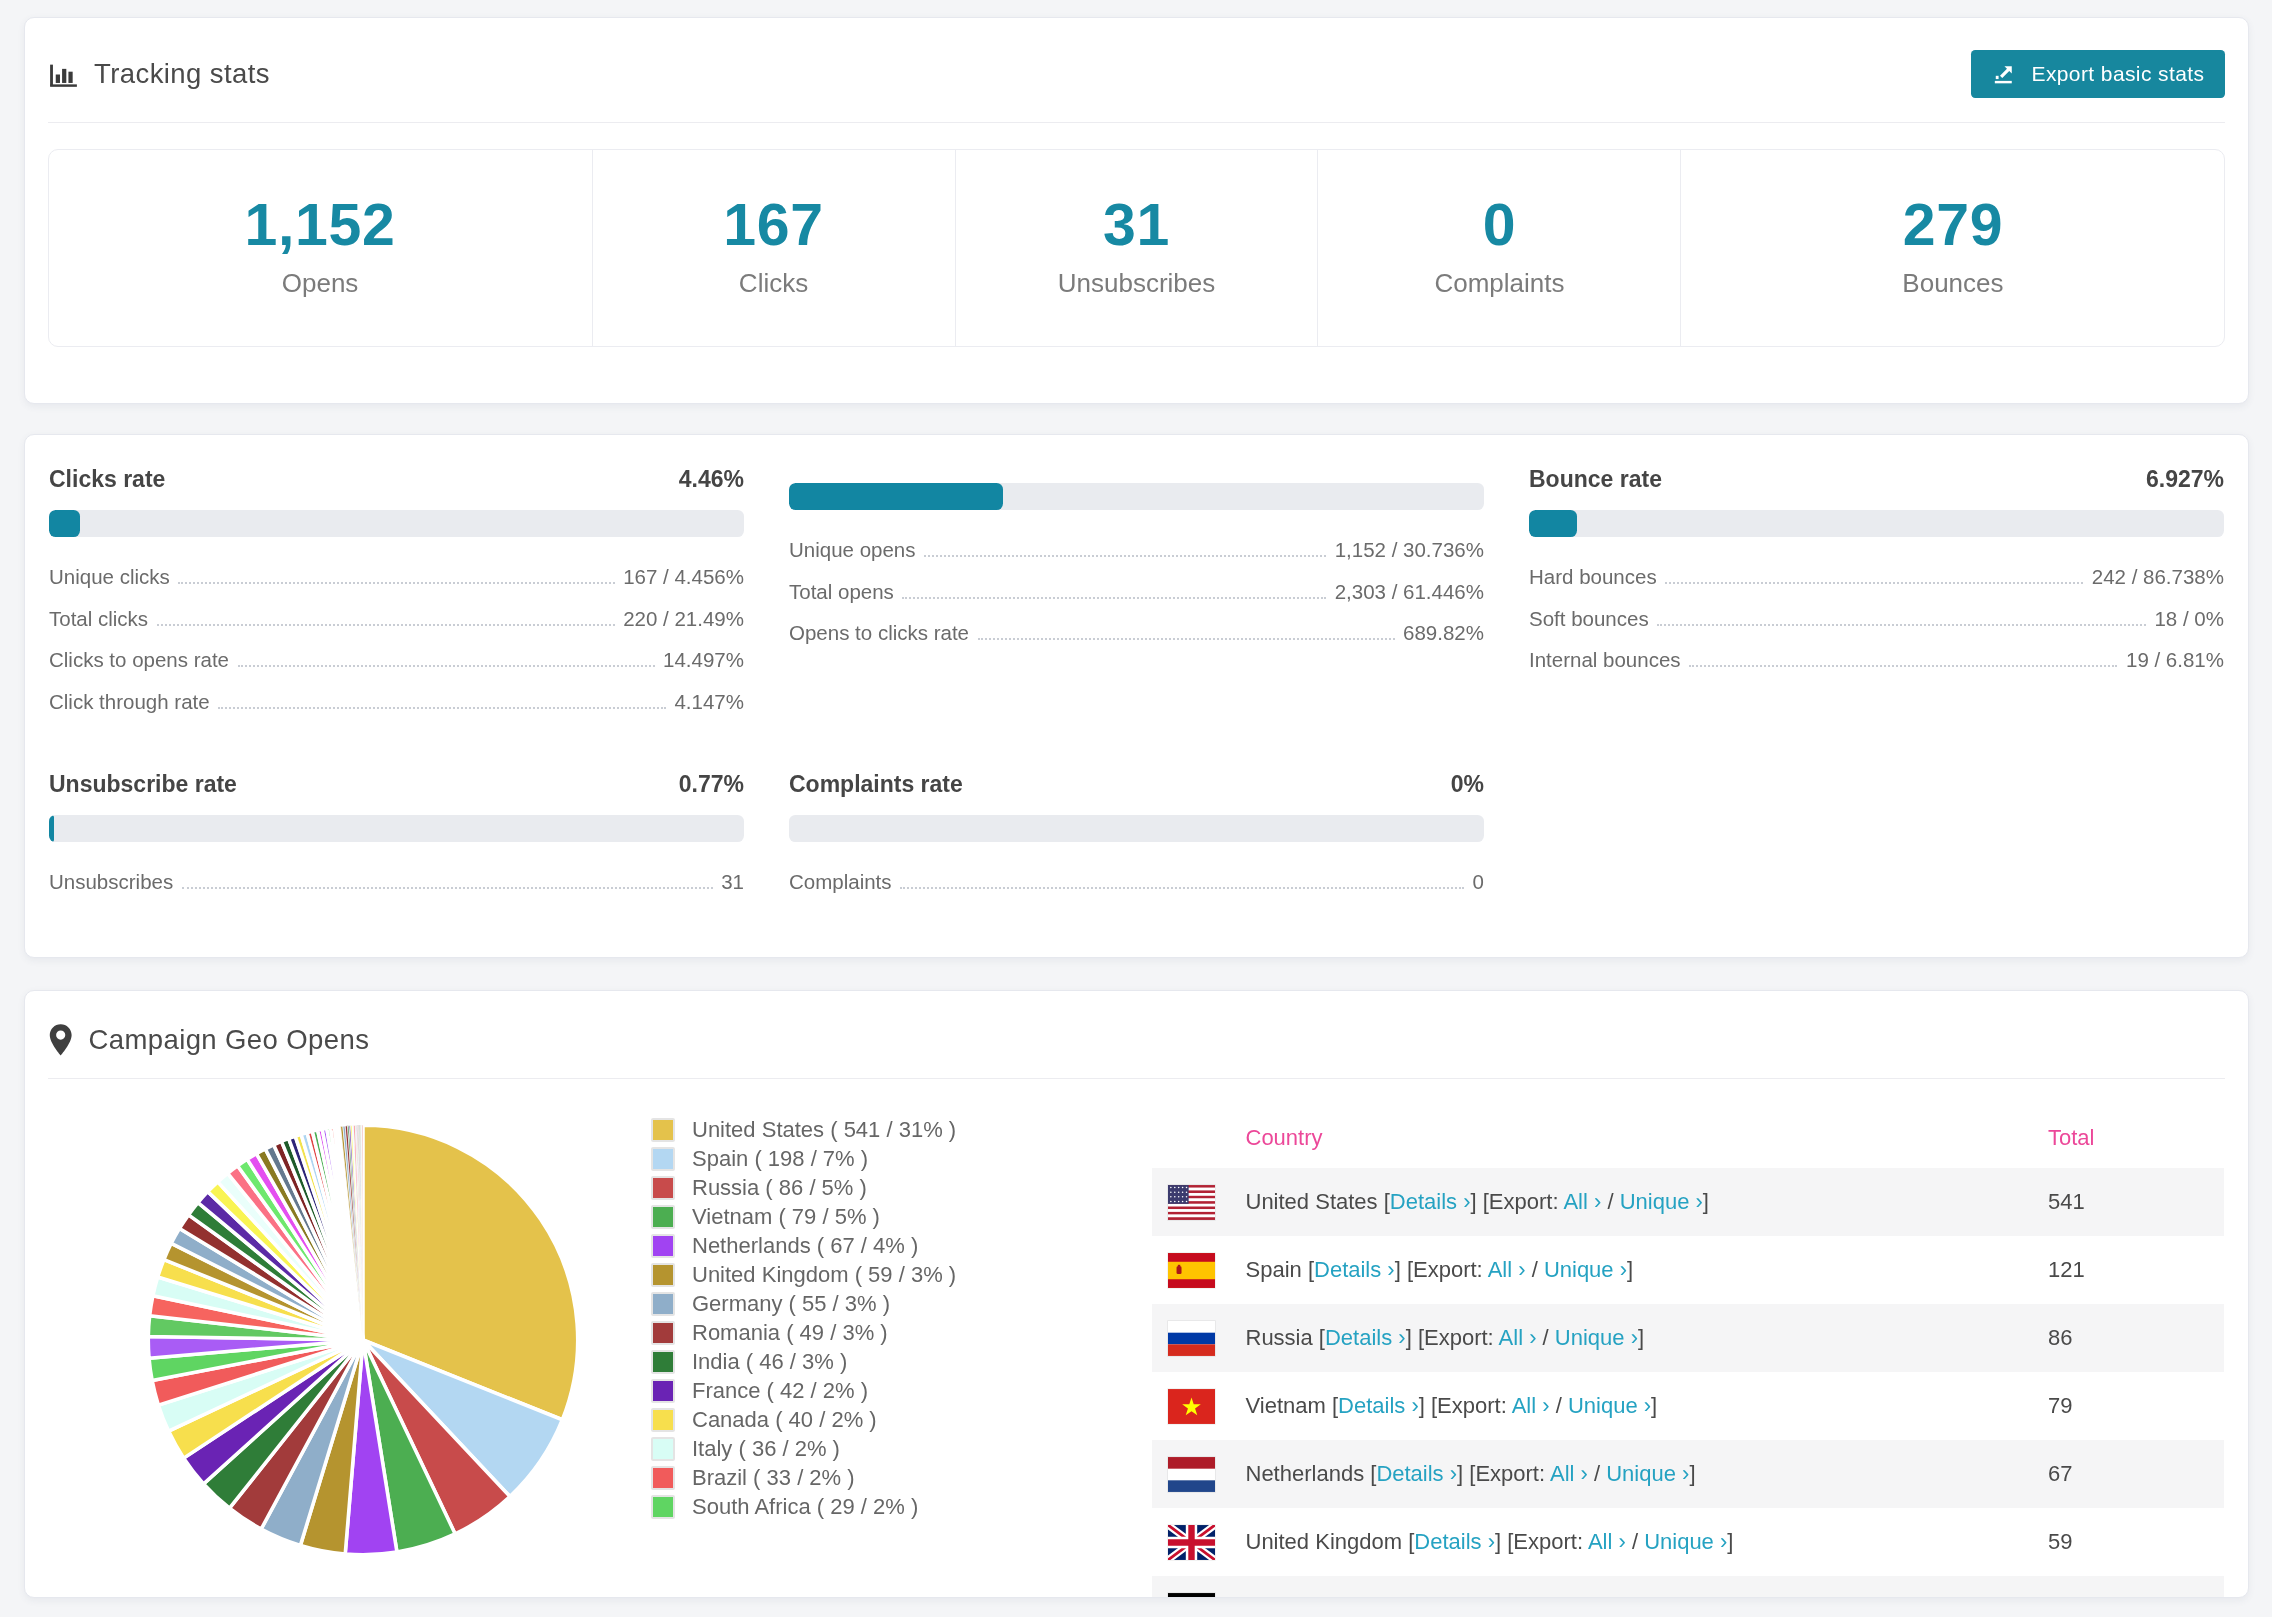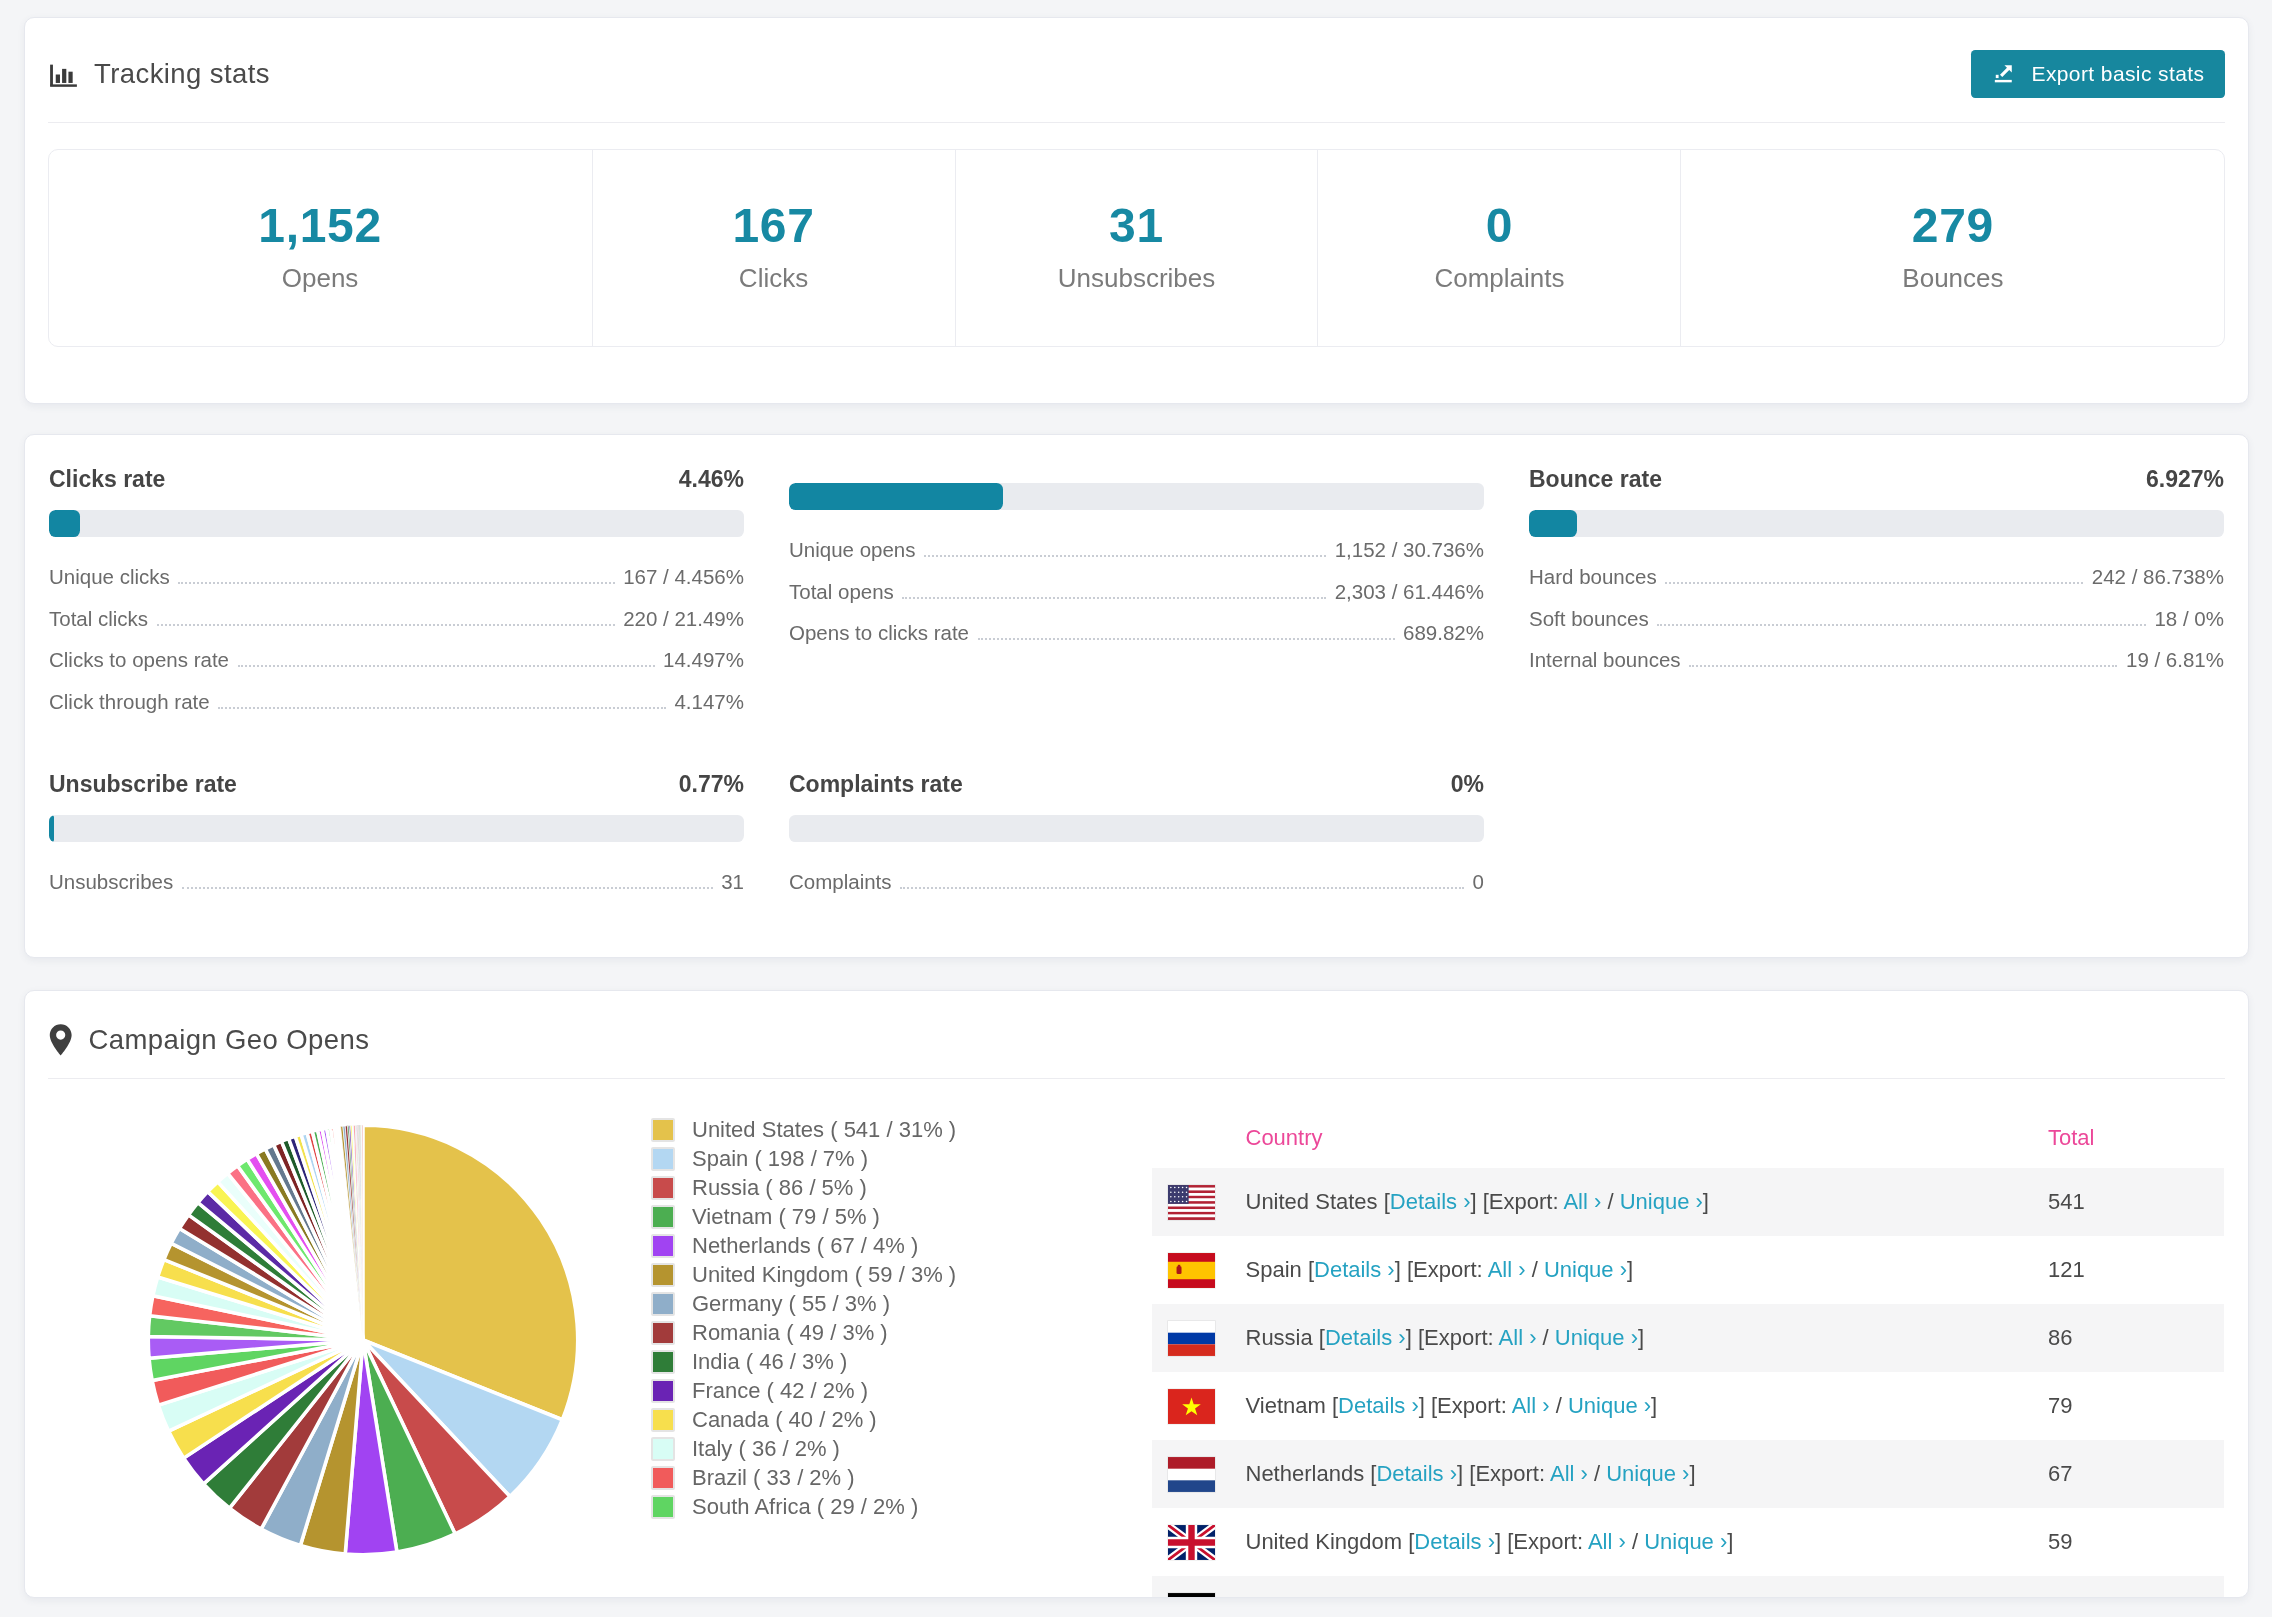--- a/index.html
+++ b/index.html
@@ -26,37 +26,37 @@
     display:flex;align-items:center;gap:15.5px;
     font-size:27.5px;font-weight:400;color:#4a4a4a;
     margin:0;letter-spacing:0.4px;
   }
   .card-title svg{flex:none;}
   .hdr-divider{height:1.4px;background:#ececf0;margin:0 22.6px;}
 
   
   #card-tracking{margin-top:17px;height:387px;}
   .export-btn{
-    display:flex;align-items:flex-start;gap:17px;
+    display:flex;align-items:center;gap:17px;
     background:#17879e;color:#fff;border:none;border-radius:4.2px;
     font-family:inherit;font-size:21px;font-weight:400;
     padding:12px 21px;cursor:pointer;letter-spacing:0.4px;
   }
   .stats-row{
     display:flex;margin:25.4px 22.6px 0 22.6px;height:196px;
     border:1.4px solid #ebecf1;border-radius:10px;overflow:hidden;
     background:#fff;
   }
   .stat-cell{
     display:flex;flex-direction:column;align-items:center;justify-content:center;
     flex:1 1 0;
   }
   .stat-cell.wide{flex:1.5 1 0;}
   .stat-cell + .stat-cell{border-left:1.4px solid #ebecf1;}
-  .stat-value{font-size:48px;font-weight:700;color:#1789a3;letter-spacing:0.7px;line-height:1;}
+  .stat-value{font-size:59px;font-weight:700;color:#1789a3;letter-spacing:0.7px;line-height:1;}
   .stat-label{font-size:26px;color:#7b7b7b;margin-top:12.7px;}
 
   
   #card-rates{margin-top:30px;height:524px;padding:31px 24px 42px 24px;}
   .rates-grid{
     display:grid;grid-template-columns:repeat(3,1fr);
     column-gap:45px;row-gap:40px;
   }
   .rate-head{display:flex;justify-content:space-between;align-items:baseline;}
   .rate-title{font-size:23px;font-weight:700;color:#454545;}

